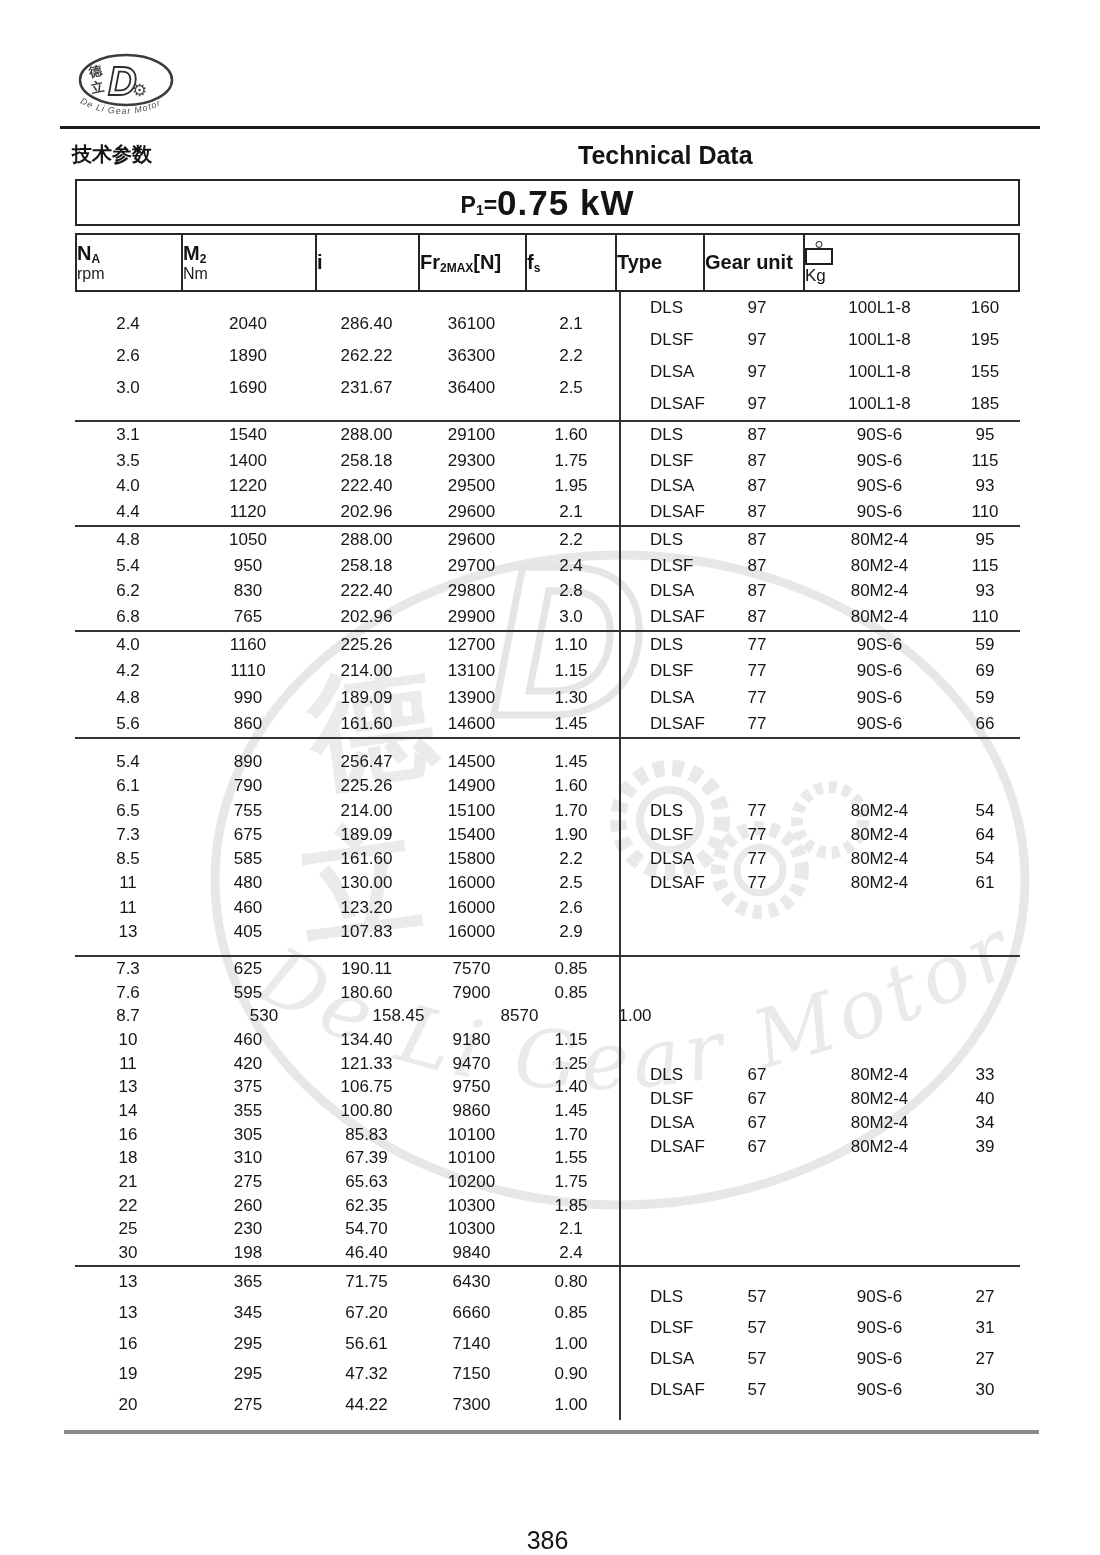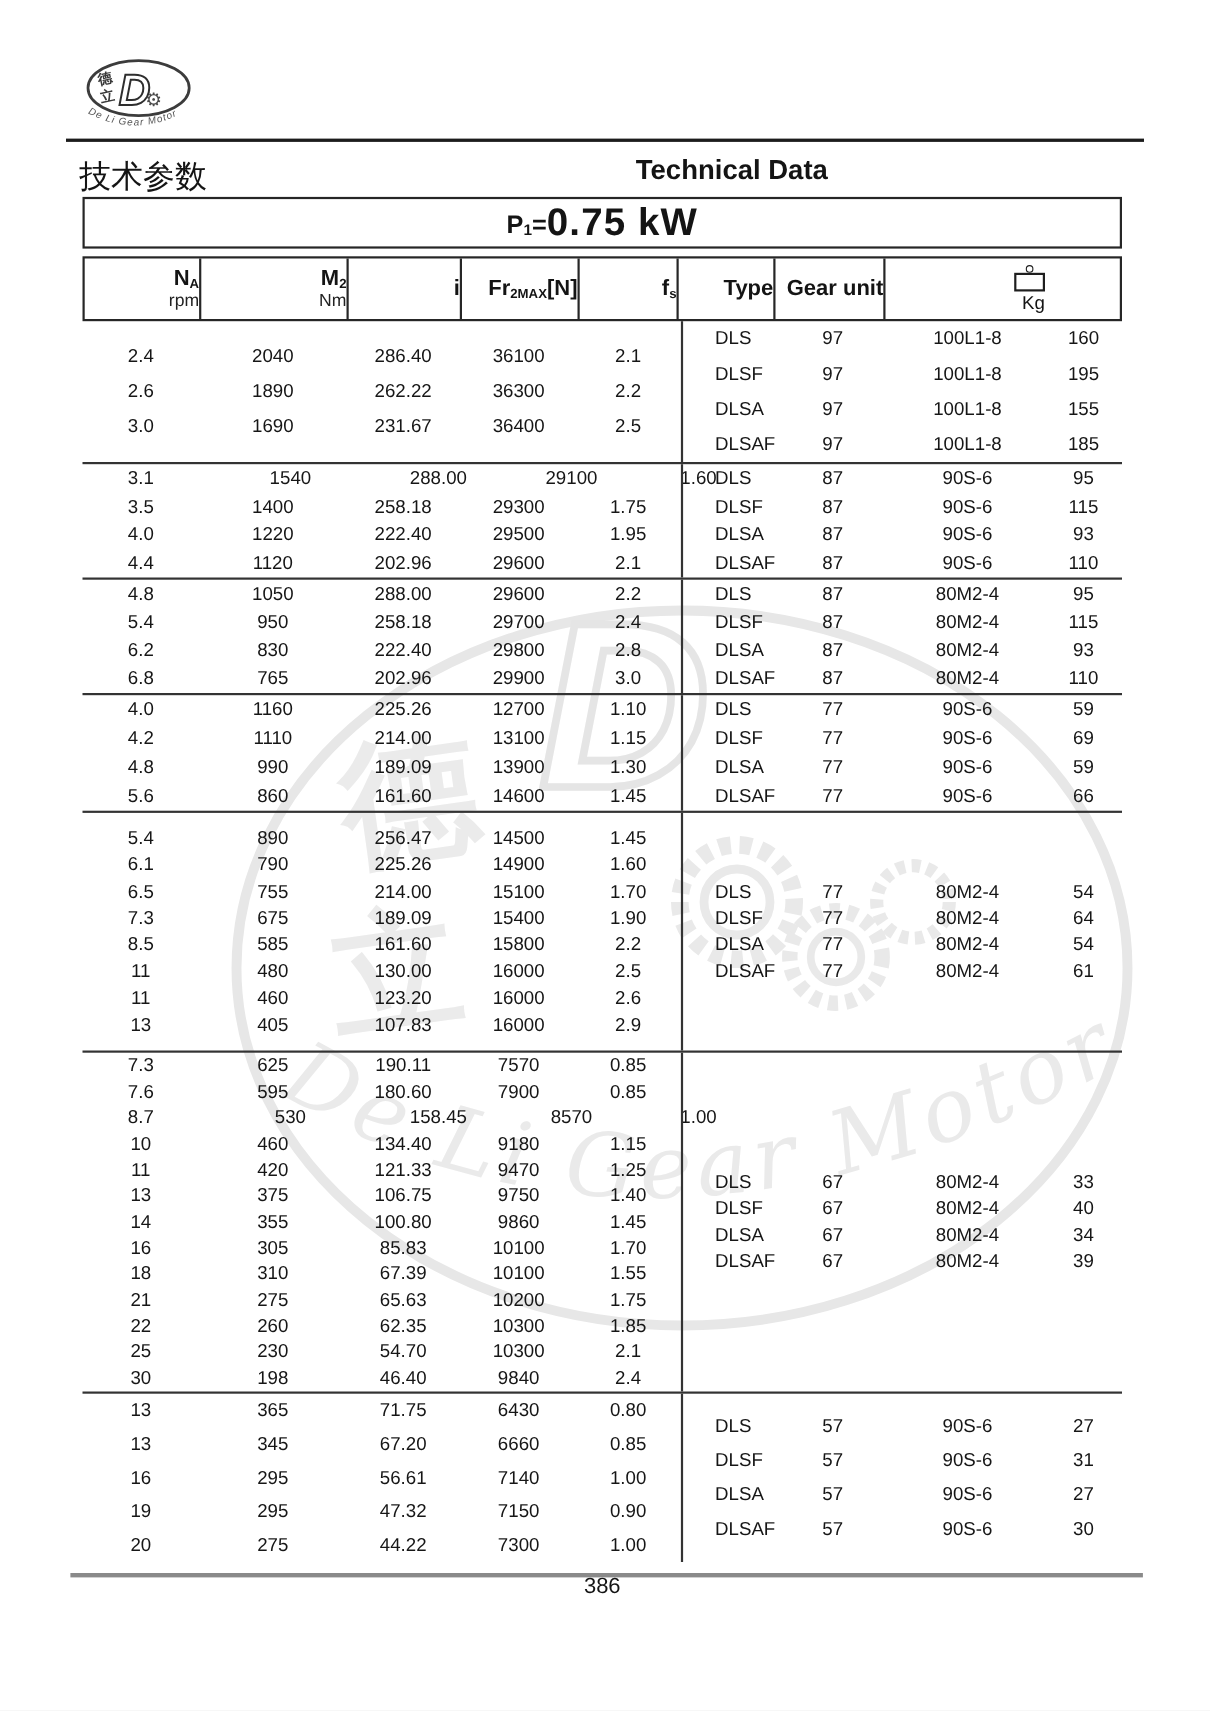--- a/index.html
+++ b/index.html
@@ -16,39 +16,39 @@
   .watermark{position:absolute;left:170px;top:520px;width:900px;height:720px;z-index:0;pointer-events:none;}
   
   .logo{position:absolute;left:72px;top:52px;width:110px;height:78px;z-index:2;}
   .brand-name{
     position:absolute;left:180px;top:62px;z-index:2;
     font-family:"DejaVu Serif", serif;
     font-size:46px;font-weight:bold;font-style:italic;
     letter-spacing:16px;color:#111;white-space:nowrap;
   }
   .top-rule{position:absolute;left:60px;top:126px;width:980px;height:3px;background:#1c1c1c;z-index:2;}
-  .subtitle-cn{position:absolute;left:72px;top:141px;font-size:29px;font-weight:normal;z-index:2;}
+  .subtitle-cn{position:absolute;left:72px;top:141px;font-size:20px;font-weight:bold;z-index:2;}
   .subtitle-en{position:absolute;left:578px;top:141px;font-size:25px;font-weight:bold;z-index:2;}
   
   .power-box{
     position:absolute;left:75px;top:179px;width:945px;height:47px;z-index:2;
     border:2px solid #262626;box-sizing:border-box;background:transparent;
     display:flex;align-items:baseline;justify-content:center;
   }
   .power-box .p{font-size:23px;font-weight:bold;line-height:43px;}
   .power-box .p-sub{font-size:14px;font-weight:bold;position:relative;top:2px;}
   .power-box .p-eq{font-size:23px;font-weight:bold;}
   .power-box .p-val{font-size:35px;font-weight:900;letter-spacing:1px;position:relative;top:2px;}
   
   .thead{
     position:absolute;left:75px;top:233px;width:945px;height:59px;z-index:2;
     border:2px solid #262626;box-sizing:border-box;
     display:grid;grid-template-columns:106px 134px 103px 107px 90px 88px 100px 145px 68px;
   }
-  .th{border-right:2px solid #262626;display:flex;flex-direction:column;align-items:flex-end;justify-content:center;line-height:1.15;}
+  .th{border-right:2px solid #262626;display:flex;flex-direction:column;align-items:flex-start;justify-content:center;line-height:1.15;}
   .th:last-child{border-right:none;}
   .h-main{font-size:20px;font-weight:bold;}
   .h-sub{font-size:12px;font-weight:bold;position:relative;top:3px;}
   .h-unit{font-size:16px;color:#222;}
   .weight-icon{width:28px;height:17px;border:2px solid #1e1e1e;box-sizing:border-box;position:relative;margin-top:9px;}
   .weight-icon::before{
     content:'';position:absolute;left:50%;top:-9px;transform:translateX(-50%);
     width:5px;height:5px;border:1.6px solid #1e1e1e;border-radius:50%;background:#fff;
   }
   .th-kg-label{font-size:17px;margin-top:1px;}
@@ -57,21 +57,21 @@
   .section{display:flex;box-sizing:border-box;}
   .section.bt{border-top:2px solid #333;}
   .sec-left{width:544px;display:flex;flex-direction:column;justify-content:center;}
   .sec-right{width:401px;border-left:2px solid #333;box-sizing:border-box;display:flex;flex-direction:column;justify-content:center;}
   .perf-row{display:grid;grid-template-columns:106px 134px 103px 107px 92px;align-items:center;}
   .model-row{display:grid;grid-template-columns:86px 100px 145px 66px;align-items:center;}
   .cell{font-size:17px;text-align:center;color:#161616;}
   .model-row .cell.type{text-align:left;padding-left:29px;}
   
   .footer-rule{position:absolute;left:64px;top:1430px;width:975px;height:4px;background:#8a8a8a;z-index:2;}
-  .page-number{position:absolute;left:75px;top:1431px;width:945px;text-align:center;font-size:20px;z-index:2;}
+  .page-number{position:absolute;left:75px;top:1526px;width:945px;text-align:center;font-size:25px;z-index:2;}
 </style>
 </head>
 <body>
 
 <div class="page">
 
   <svg class="watermark" viewBox="0 0 900 720" aria-hidden="true">
     <ellipse cx="450" cy="360" rx="405" ry="325" fill="none" stroke="#e7e7e7" stroke-width="9"></ellipse>
     <text x="140" y="250" font-size="125" font-weight="bold" fill="#ebebeb" transform="rotate(-8 200 210)">德</text>
     <text x="130" y="405" font-size="120" font-weight="bold" fill="#ebebeb" transform="rotate(-8 190 365)">立</text>
@@ -189,21 +189,21 @@
           <div class="model-row" style="height: 32px;">
             <span class="cell type">DLSAF</span>
             <span class="cell">97</span>
             <span class="cell">100L1-8</span>
             <span class="cell">185</span>
           </div>
         </div>
       </div>
       <div class="section bt" style="height: 105px;">
         <div class="sec-left">
-          <div class="perf-row" style="height: 26.25px; gap: 16px;">
+          <div class="perf-row" style="height: 26.25px;">
             <span class="cell">3.1</span>
             <span class="cell">1540</span>
             <span class="cell">288.00</span>
             <span class="cell">29100</span>
             <span class="cell">1.60</span>
           </div>
           <div class="perf-row" style="height: 26.25px;">
             <span class="cell">3.5</span>
             <span class="cell">1400</span>
             <span class="cell">258.18</span>

